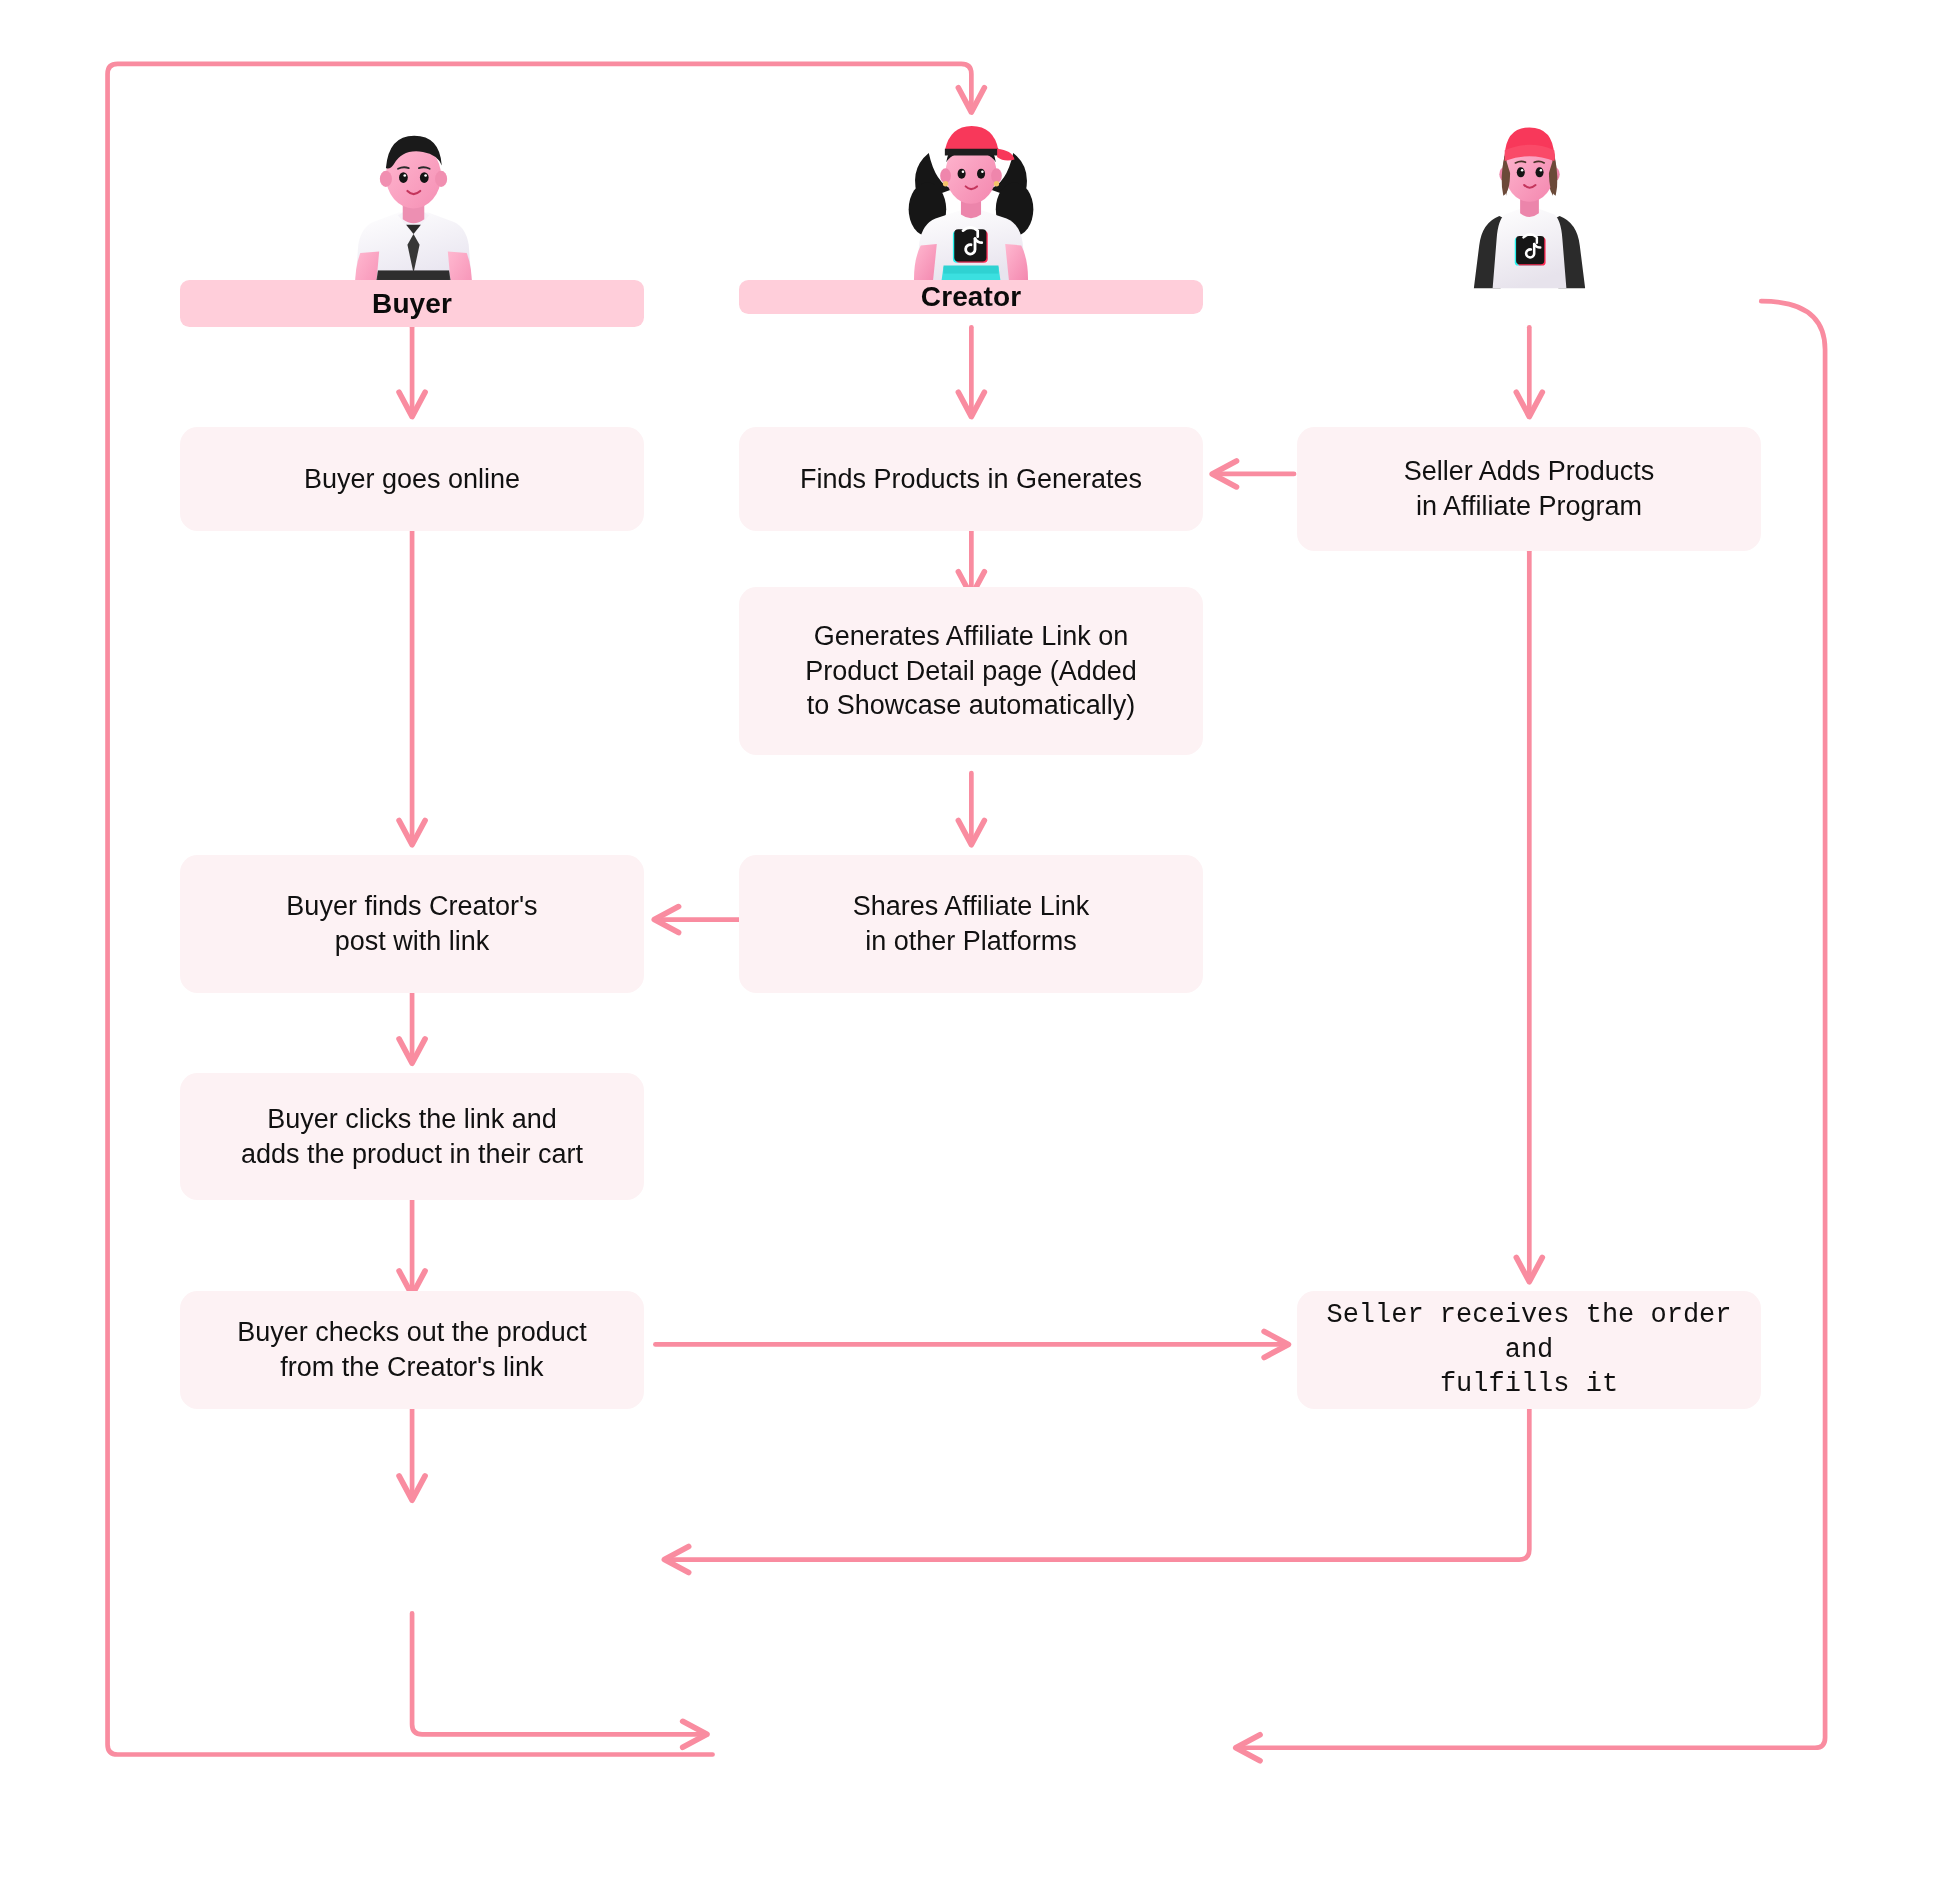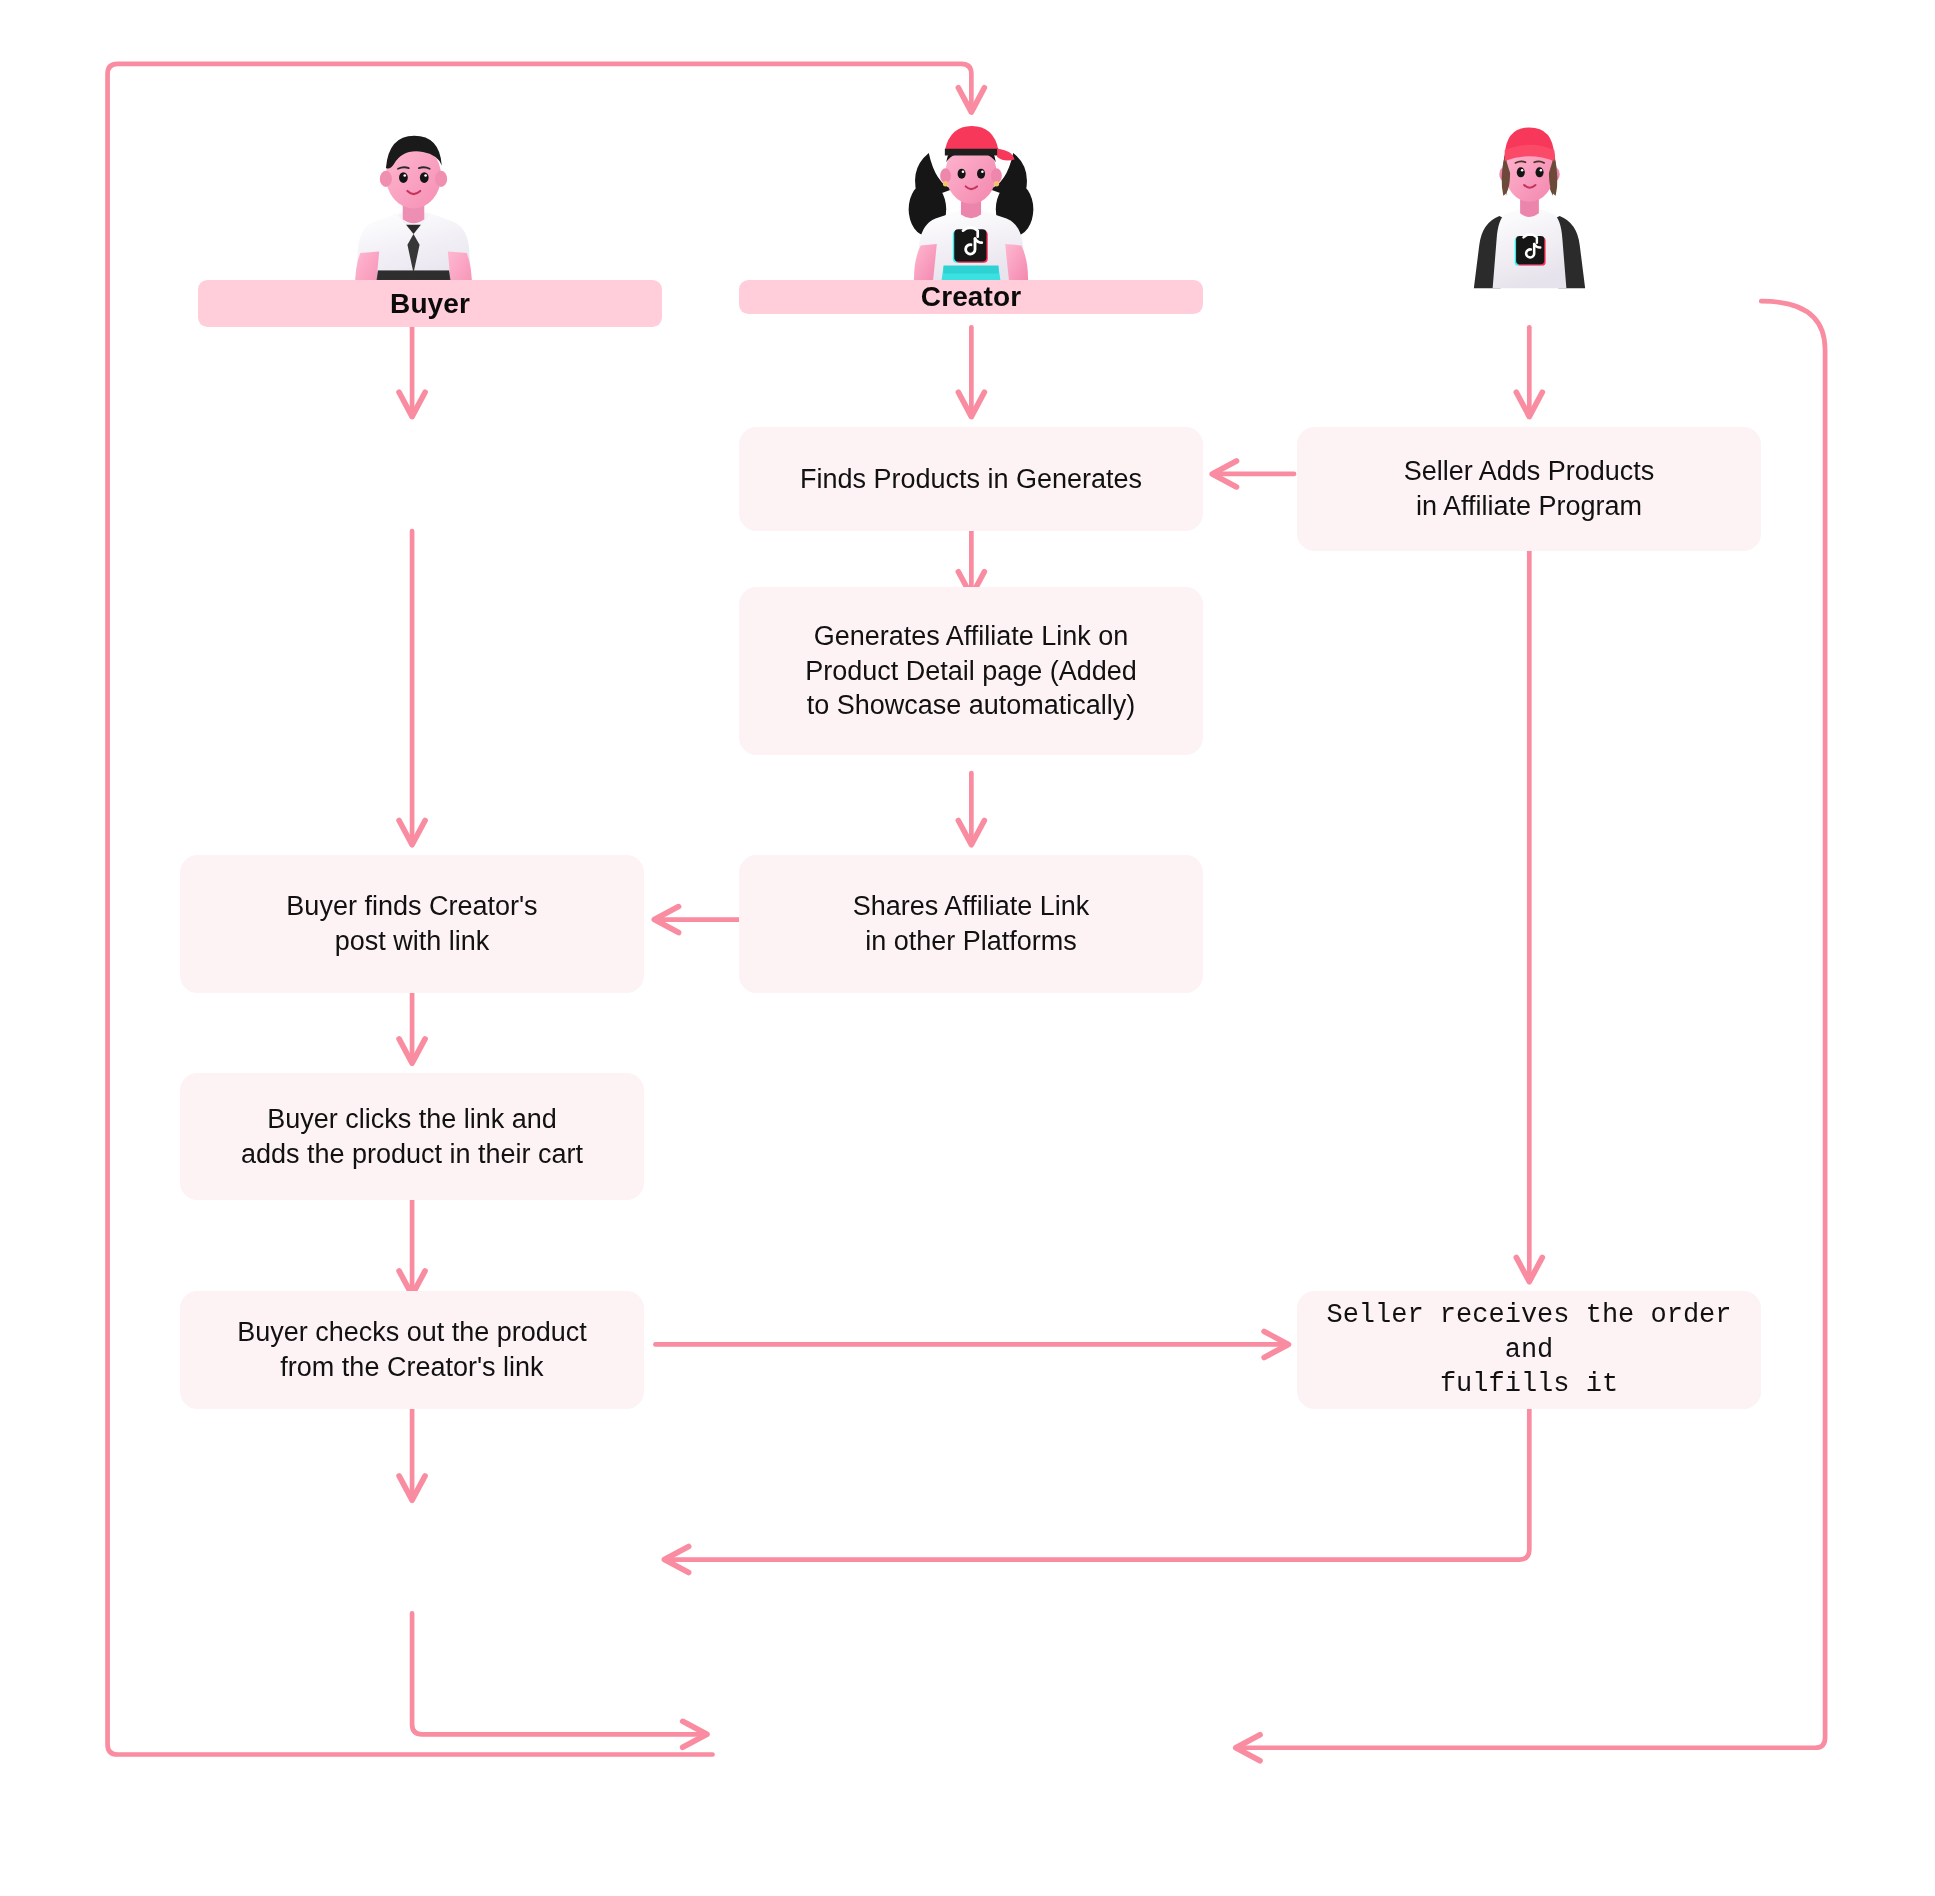--- a/index.html
+++ b/index.html
@@ -229,27 +229,30 @@
       <circle cx="104" cy="84" r="1.9" fill="#fff"></circle>
       <circle cx="132" cy="84" r="1.9" fill="#fff"></circle>
 
       <path d="M94 73 q8 -4 15 -1" stroke="#4A3328" stroke-width="2.6" fill="none" stroke-linecap="round"></path>
       <path d="M122 72 q8 -3 15 1" stroke="#4A3328" stroke-width="2.6" fill="none" stroke-linecap="round"></path>
 
       <path d="M107 106 q8 8 17 0" stroke="#C4355C" stroke-width="3" fill="none" stroke-linecap="round"></path>
     </svg>
   </div>
 
-  <div class="lane-head" style="left:180px;top:280px;width:464px;height:47px;margin-left:18px;">
+  <div class="lane-head" style="left:180px;top:280px;width:464px;height:47px;">
     <span>Buyer</span>
   </div>
   <div class="lane-head" style="left:739px;top:280px;width:464px;height:34px;">
     <span>Creator</span>
   </div>
 
+  <div class="node" style="left:180px;top:427px;width:464px;height:104px;">
+    <span>Buyer goes online</span>
+  </div>
 
   <div class="node" style="left:739px;top:427px;width:464px;height:104px;">
     <span>Finds Products in Generates</span>
   </div>
 
   <div class="node" style="left:1297px;top:427px;width:464px;height:124px;">
     <span>Seller Adds Products
 in Affiliate Program</span>
   </div>
 

